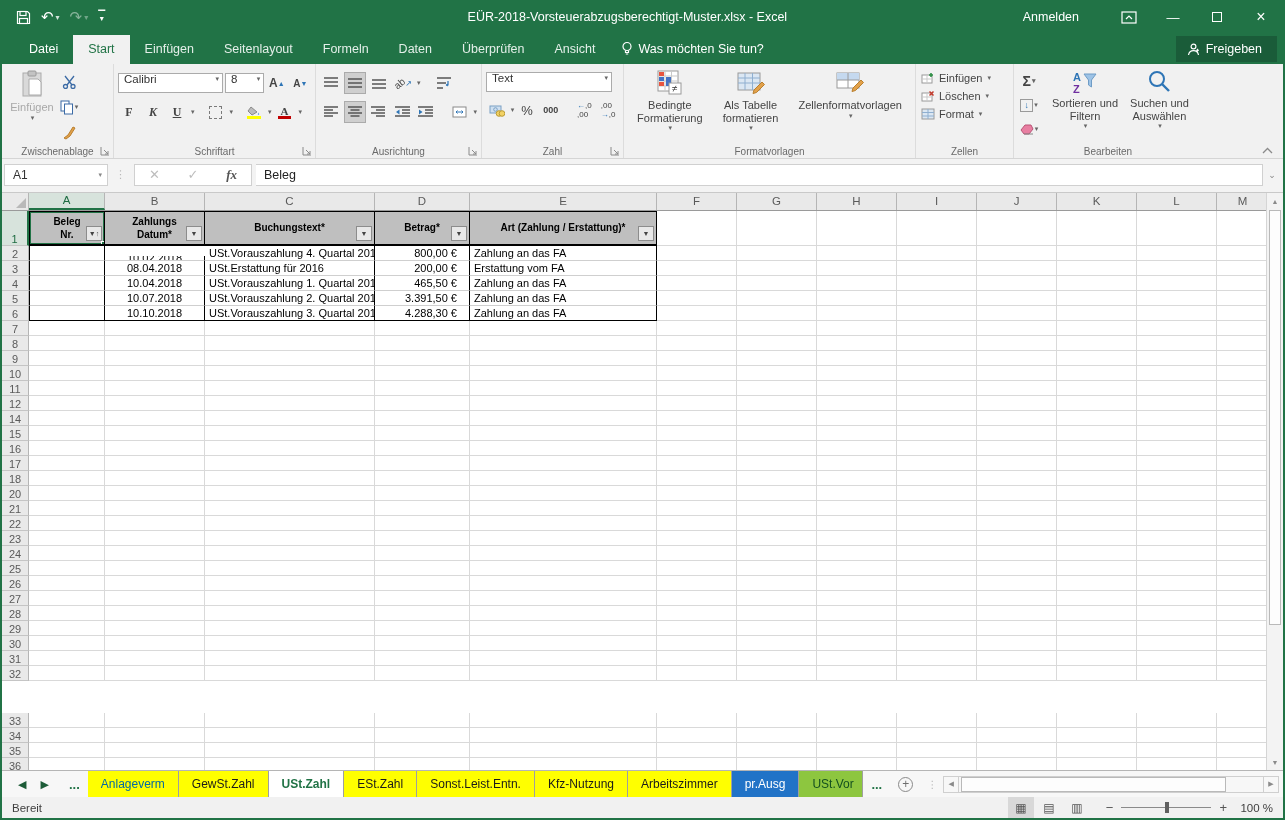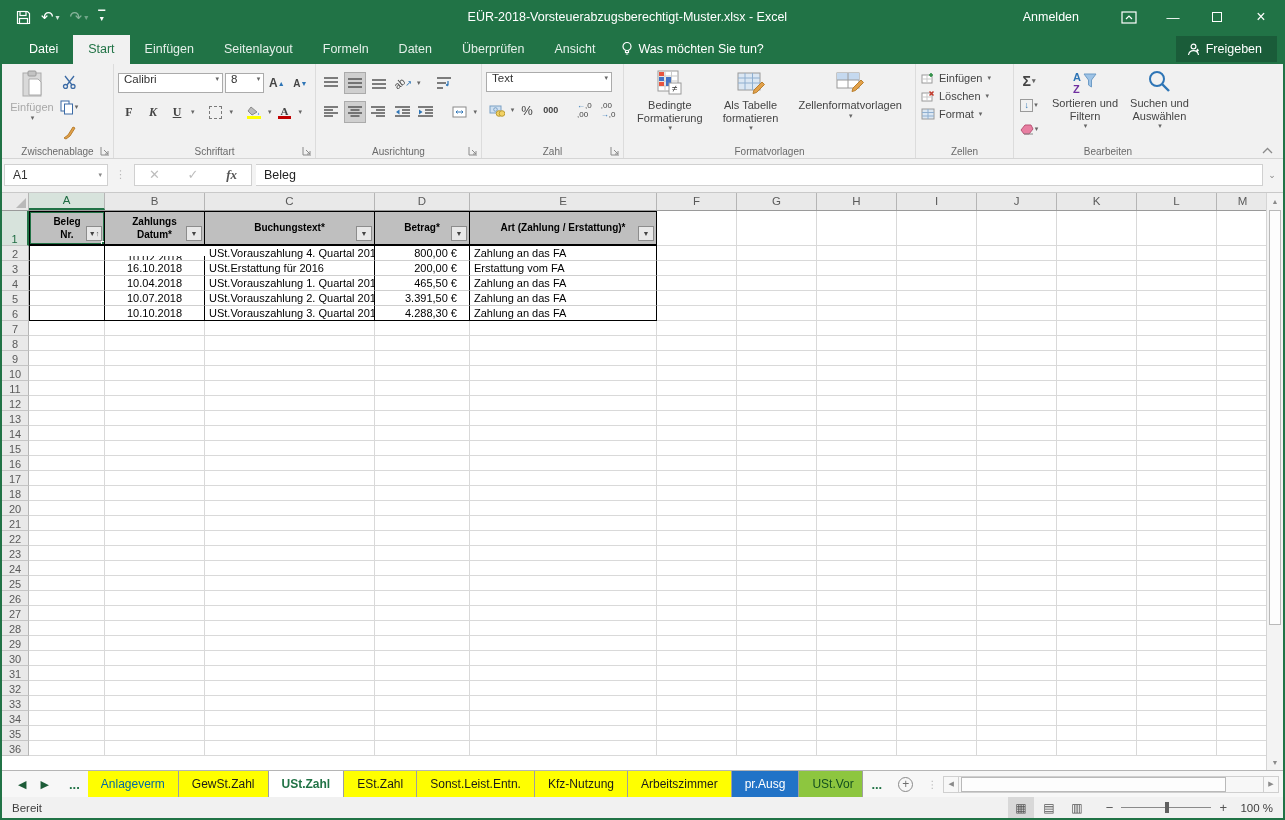--- a/index.html
+++ b/index.html
@@ -587,21 +587,21 @@
           <div class="cell" style="width: 80px;"></div>
           <div class="cell" style="width: 80px;"></div>
           <div class="cell" style="width: 80px;"></div>
           <div class="cell" style="width: 80px;"></div>
           <div class="cell" style="width: 80px;"></div>
           <div class="cell" style="width: 52px;"></div>
         </div>
         <div class="grow" style="height: 15px;">
           <div class="rhdr">3</div>
           <div class="cell tcell first al" style="width: 76px;"></div>
-          <div class="cell tcell ac" style="width: 100px;">16.10.2018</div>
+          <div class="cell tcell ac" style="width: 100px;">08.04.2018</div>
           <div class="cell tcell al" style="width: 170px;">USt.Erstattung für 2016</div>
           <div class="cell tcell ar" style="width: 95px;">200,00 €</div>
           <div class="cell tcell al" style="width: 187px;">Erstattung vom FA</div>
           <div class="cell" style="width: 80px;"></div>
           <div class="cell" style="width: 80px;"></div>
           <div class="cell" style="width: 80px;"></div>
           <div class="cell" style="width: 80px;"></div>
           <div class="cell" style="width: 80px;"></div>
           <div class="cell" style="width: 80px;"></div>
           <div class="cell" style="width: 80px;"></div>
@@ -745,36 +745,20 @@
           <div class="cell" style="width: 80px;"></div>
           <div class="cell" style="width: 80px;"></div>
           <div class="cell" style="width: 80px;"></div>
           <div class="cell" style="width: 80px;"></div>
           <div class="cell" style="width: 80px;"></div>
           <div class="cell" style="width: 80px;"></div>
           <div class="cell" style="width: 80px;"></div>
           <div class="cell" style="width: 52px;"></div>
         </div>
         <div class="grow" style="height: 15px;">
-          <div class="rhdr">13</div>
-          <div class="cell" style="width: 76px;"></div>
-          <div class="cell" style="width: 100px;"></div>
-          <div class="cell" style="width: 170px;"></div>
-          <div class="cell" style="width: 95px;"></div>
-          <div class="cell" style="width: 187px;"></div>
-          <div class="cell" style="width: 80px;"></div>
-          <div class="cell" style="width: 80px;"></div>
-          <div class="cell" style="width: 80px;"></div>
-          <div class="cell" style="width: 80px;"></div>
-          <div class="cell" style="width: 80px;"></div>
-          <div class="cell" style="width: 80px;"></div>
-          <div class="cell" style="width: 80px;"></div>
-          <div class="cell" style="width: 52px;"></div>
-        </div>
-        <div class="grow" style="height: 15px;">
           <div class="rhdr">14</div>
           <div class="cell" style="width: 76px;"></div>
           <div class="cell" style="width: 100px;"></div>
           <div class="cell" style="width: 170px;"></div>
           <div class="cell" style="width: 95px;"></div>
           <div class="cell" style="width: 187px;"></div>
           <div class="cell" style="width: 80px;"></div>
           <div class="cell" style="width: 80px;"></div>
           <div class="cell" style="width: 80px;"></div>
           <div class="cell" style="width: 80px;"></div>
@@ -1048,21 +1032,21 @@
           <div class="cell" style="width: 187px;"></div>
           <div class="cell" style="width: 80px;"></div>
           <div class="cell" style="width: 80px;"></div>
           <div class="cell" style="width: 80px;"></div>
           <div class="cell" style="width: 80px;"></div>
           <div class="cell" style="width: 80px;"></div>
           <div class="cell" style="width: 80px;"></div>
           <div class="cell" style="width: 80px;"></div>
           <div class="cell" style="width: 52px;"></div>
         </div>
-        <div class="grow" style="height: 15px;">
+        <div class="grow" style="height: 15px; margin-top: 32px;">
           <div class="rhdr">33</div>
           <div class="cell" style="width: 76px;"></div>
           <div class="cell" style="width: 100px;"></div>
           <div class="cell" style="width: 170px;"></div>
           <div class="cell" style="width: 95px;"></div>
           <div class="cell" style="width: 187px;"></div>
           <div class="cell" style="width: 80px;"></div>
           <div class="cell" style="width: 80px;"></div>
           <div class="cell" style="width: 80px;"></div>
           <div class="cell" style="width: 80px;"></div>

